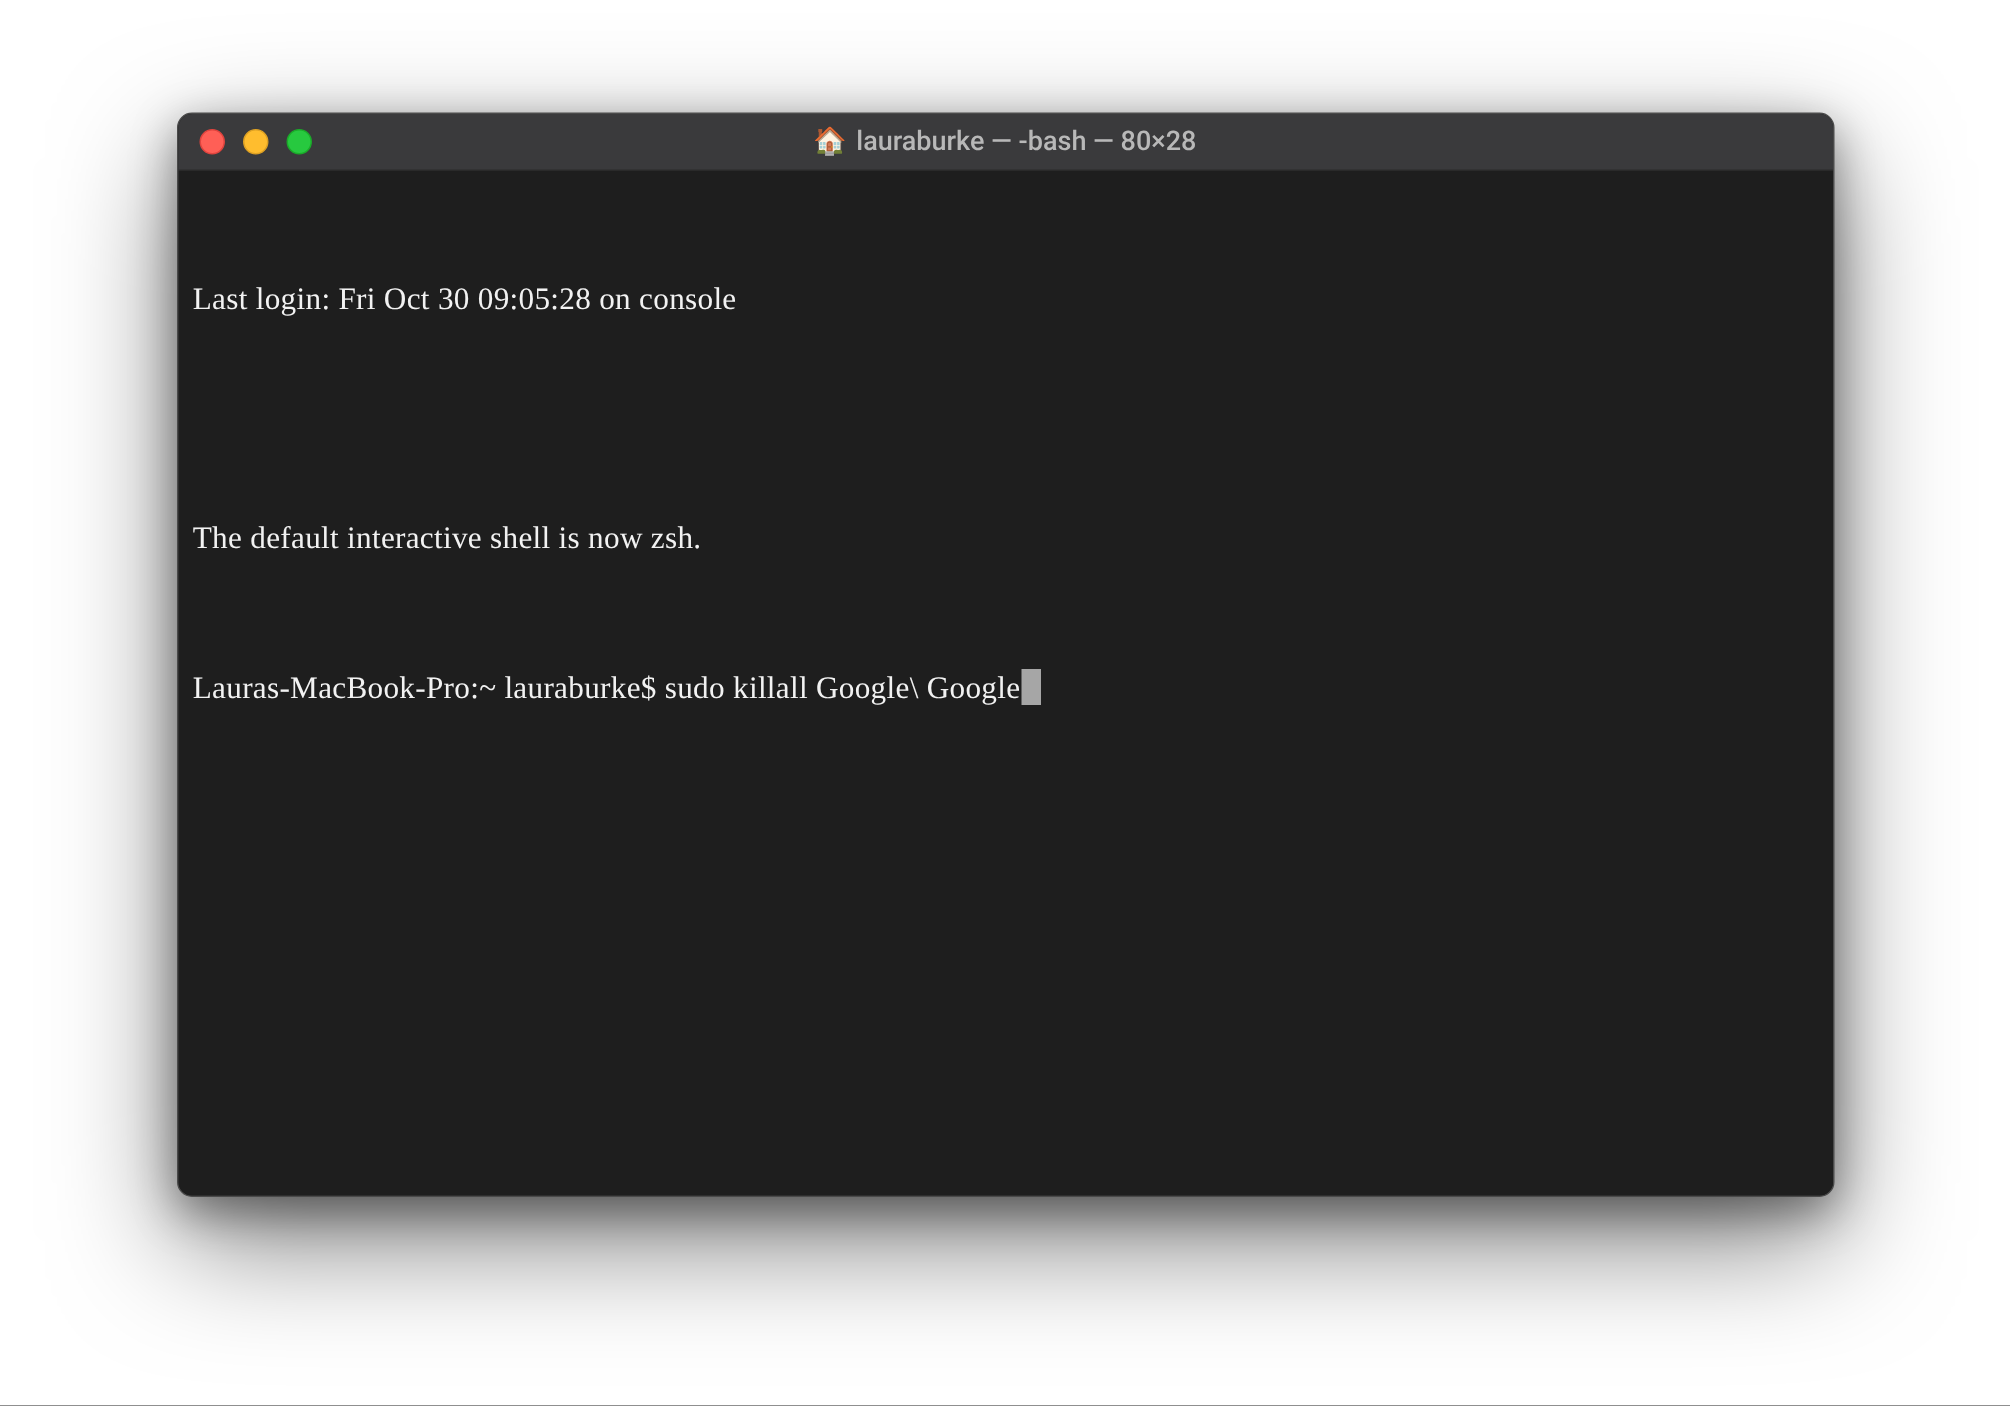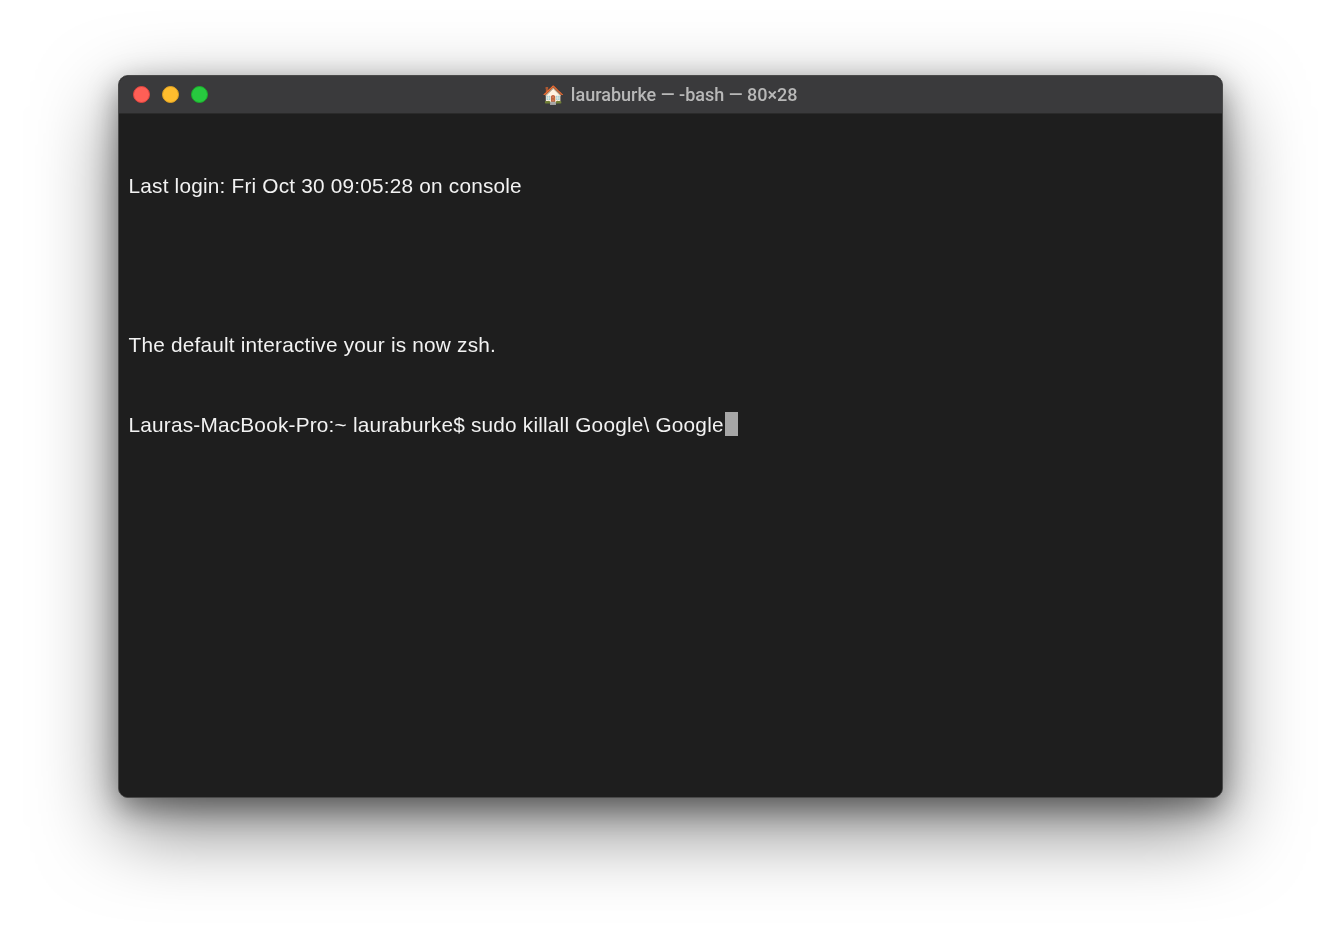--- a/index.html
+++ b/index.html
@@ -82,36 +82,37 @@
     }
 
     .home-icon {
       font-size: 18px;
       line-height: 1;
     }
 
     .terminal-body {
       flex: 1;
       background: #1e1e1e;
-      padding: 6px 10px;
-      font-family: Liberation Sans, sans-serif;
+      padding: 20px 10px;
+      font-family: Liberation Serif, serif;
       font-size: 20.8px;
       line-height: 1.28;
       color: #f2f2f2;
       white-space: pre-wrap;
       letter-spacing: 0.2px;
     }
 
     .terminal-line {
       min-height: 26px;
     }
 
     .prompt-line {
       display: flex;
       flex-wrap: nowrap;
+      margin-top: 20px;
     }
 
     .cursor {
       display: inline-block;
       width: 13px;
       height: 24px;
       background: #a6a6a6;
       vertical-align: text-bottom;
       margin-left: 1px;
     }
@@ -129,17 +130,17 @@
     </div>
     <div class="title-text">
       <span class="home-icon">🏠</span>
       <span>lauraburke — -bash — 80×28</span>
     </div>
   </div>
 
   <div class="terminal-body">
     <div class="terminal-line">Last login: Fri Oct 30 09:05:28 on console</div>
     <div class="terminal-line"></div>
-    <div class="terminal-line">The default interactive your is now zsh.</div>
+    <div class="terminal-line">The default interactive shell is now zsh.</div>
     <div class="terminal-line prompt-line"><span>Lauras-MacBook-Pro:~ lauraburke$ </span><span>sudo killall Google\ Google</span><span class="cursor"></span></div>
   </div>
 
 </div>
 
 </body></html>

